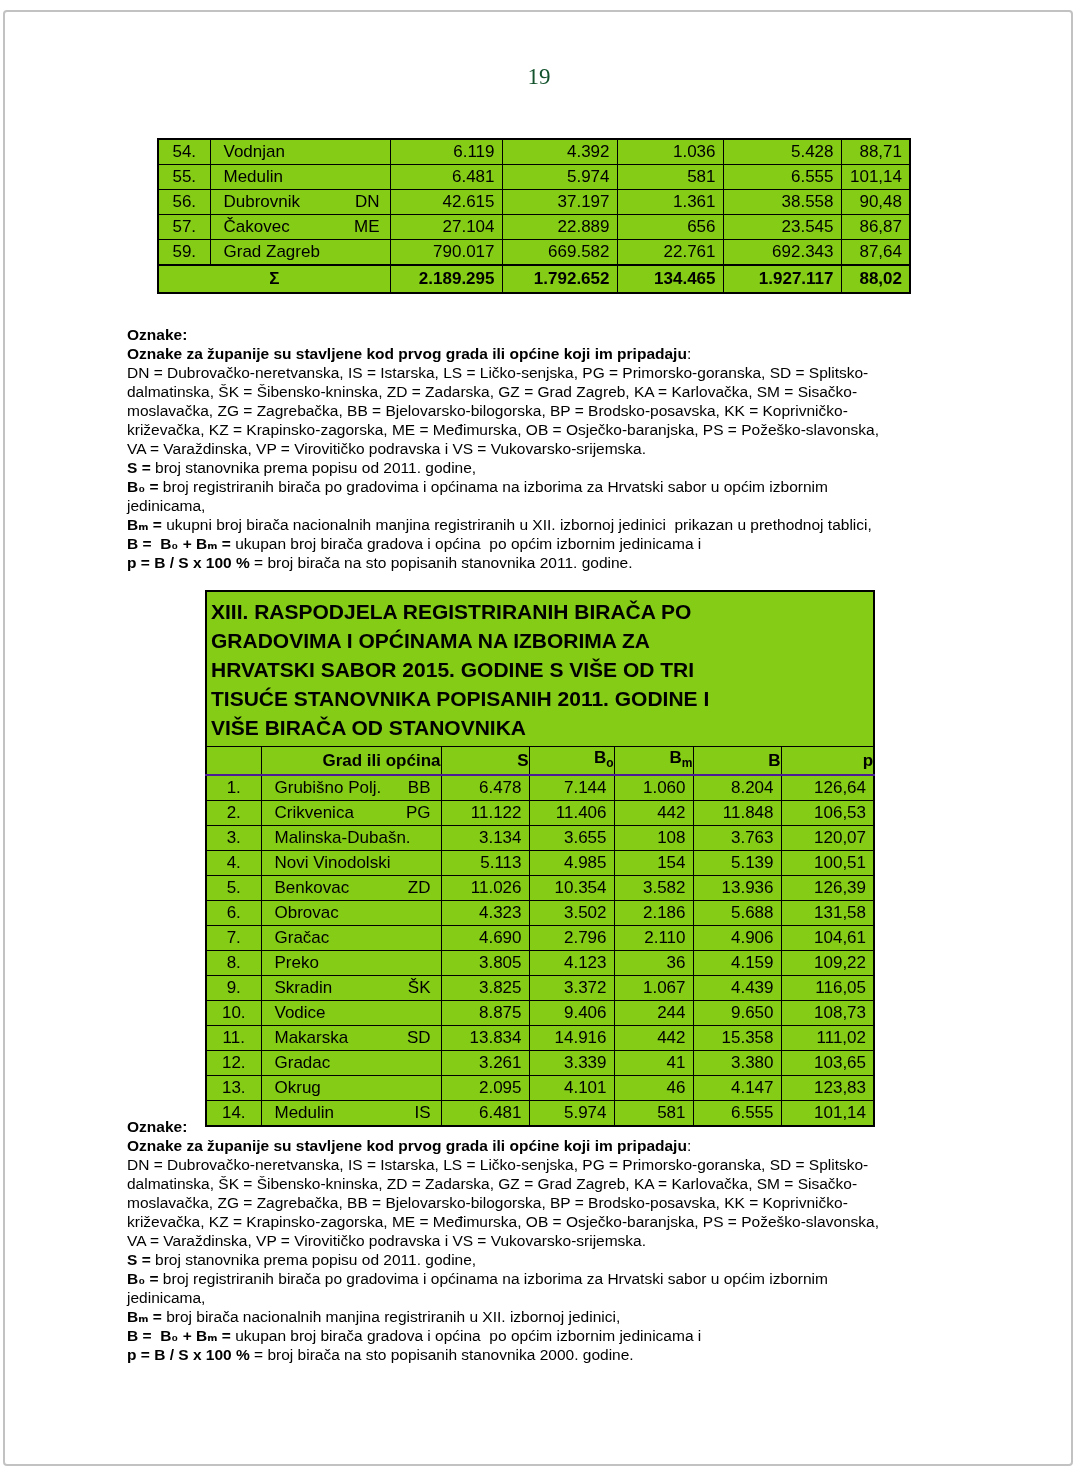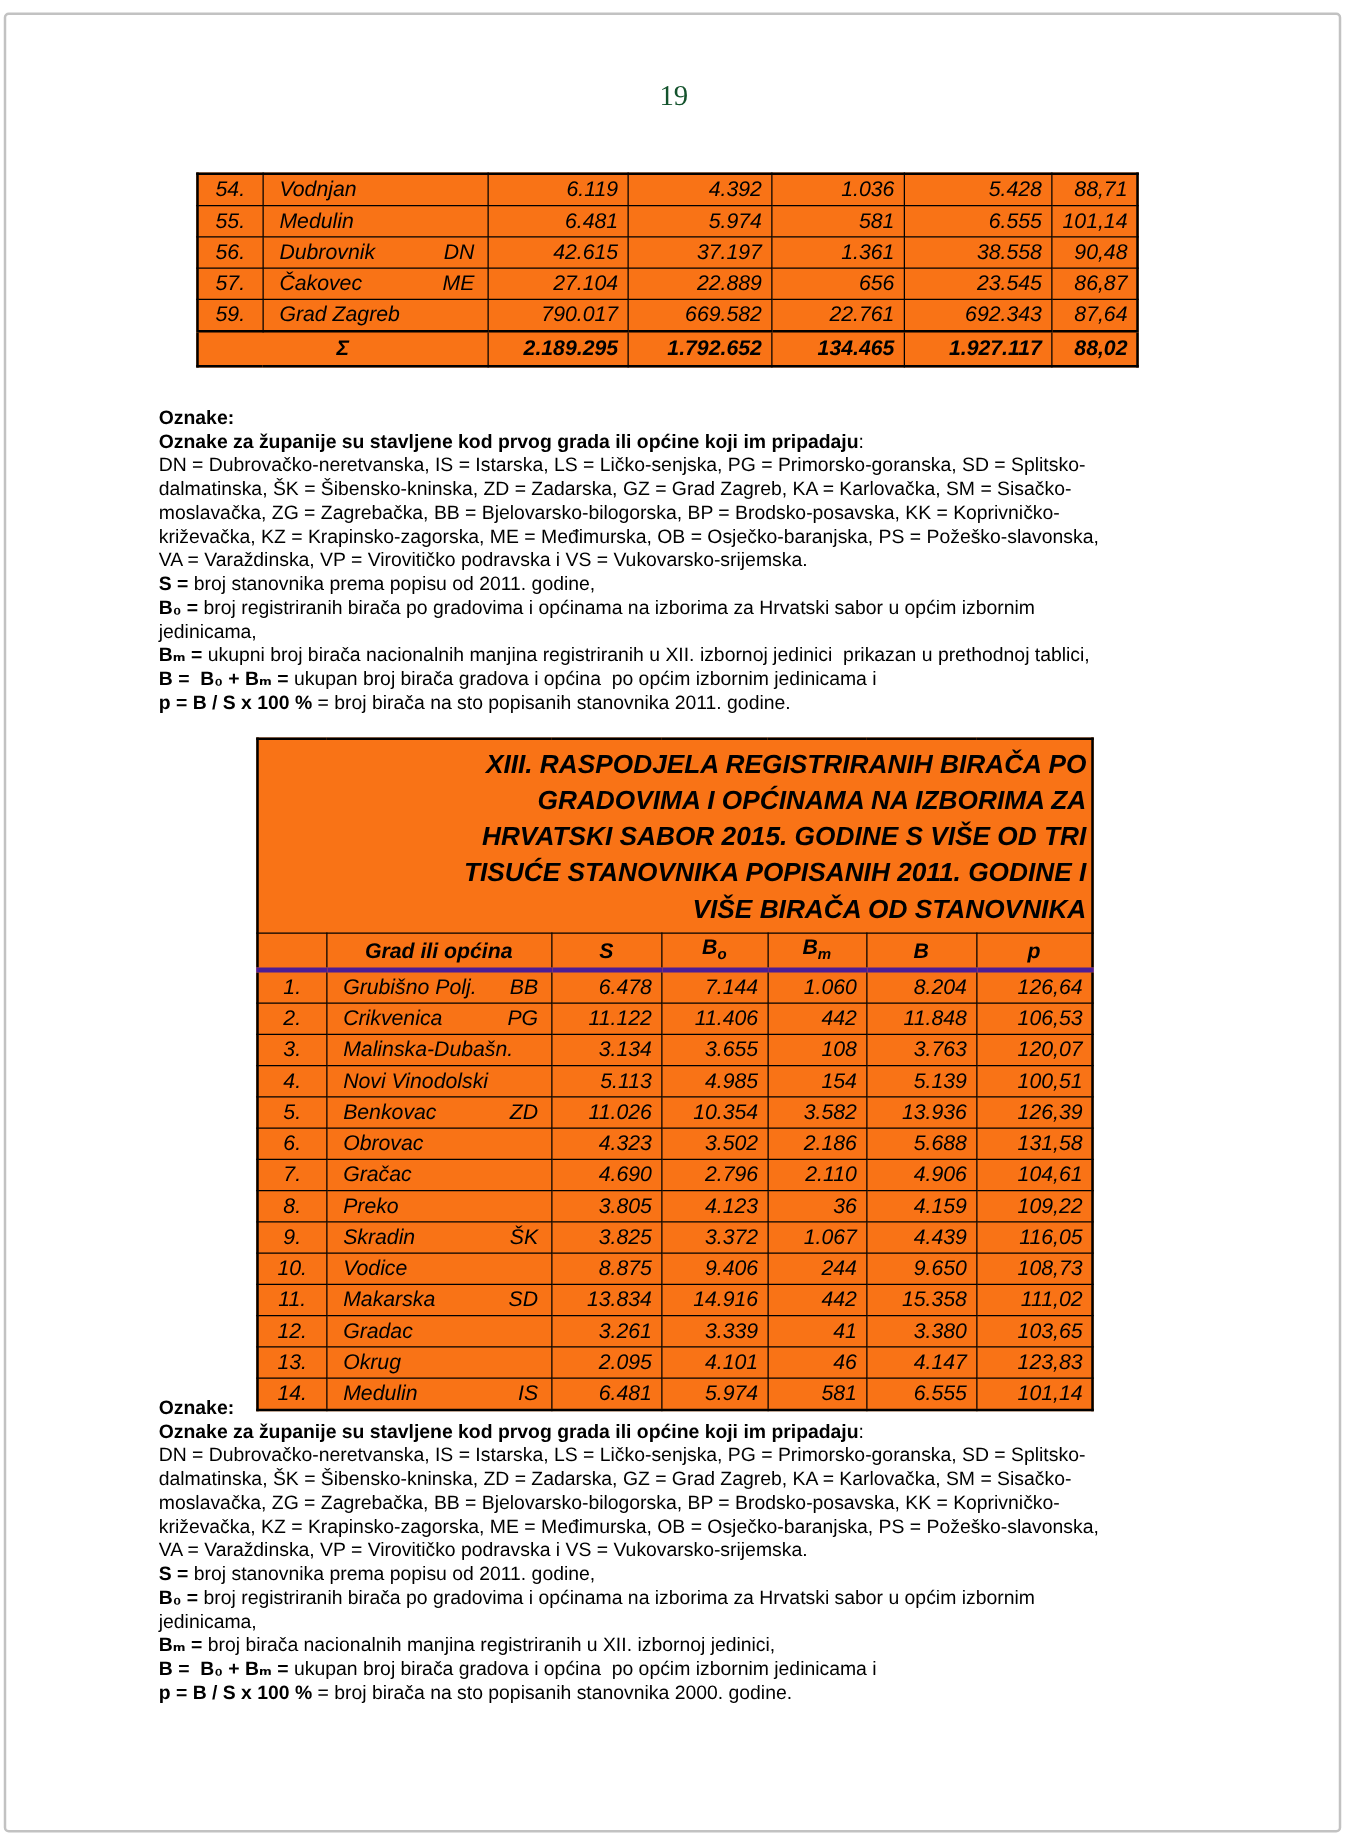--- a/index.html
+++ b/index.html
@@ -14,40 +14,40 @@
   }
   .page-number {
     position:absolute; left:0; right:0; top:64px; text-align:center;
     font-family:"Liberation Serif","DejaVu Serif",serif;
     font-size:23px; color:#14532d;
   }
 
   table { border-collapse:collapse; table-layout:fixed; }
 
   
-  .doc-table { position:absolute; border:2px solid #000; background:#f97316;font-style:italic; }
+  .doc-table { position:absolute; border:2px solid #000; background:#84cc16; }
   #table-top { left:157px; top:138px; width:752px; }
   .doc-table td {
     border:1px solid #000; height:24px; font-size:17px; line-height:22px;
     padding:0; vertical-align:middle; overflow:hidden;
   }
   .c-num { text-align:center; }
   .nw { display:flex; justify-content:space-between; padding:0 10px 0 13px; }
   .c-val { text-align:right; padding-right:7px !important; }
   .sum-row td { border-top:2px solid #000; font-weight:bold; height:26px; }
   .c-sum { text-align:center; font-weight:bold; }
 
   
   #table-13 { left:205px; top:590px; width:668px; }
   .title-cell {
-    border-bottom:2px solid #000; text-align:right; font-weight:bold;
+    border-bottom:2px solid #000; text-align:left; font-weight:bold;
     font-size:21px !important; line-height:29px !important; height:150px !important;
     padding:2px 4px !important;
   }
-  .hdr td { font-weight:bold; text-align:center; height:27px; border-bottom:4px solid #4c1d95; }
+  .hdr td { font-weight:bold; text-align:right; height:27px; border-bottom:2px solid #4c1d95; }
   .hdr sub { font-size:12px; font-weight:bold; }
 
   
   .legend { position:absolute; left:127px; font-size:15.5px; line-height:19px; }
   .lg-line { white-space:pre; height:19px; }
   .lg-b { font-weight:bold; white-space:pre; }
   .lg-n { white-space:pre; }
   #legend-1 { top:325px; }
   #legend-2 { top:1117px; }
 </style>

